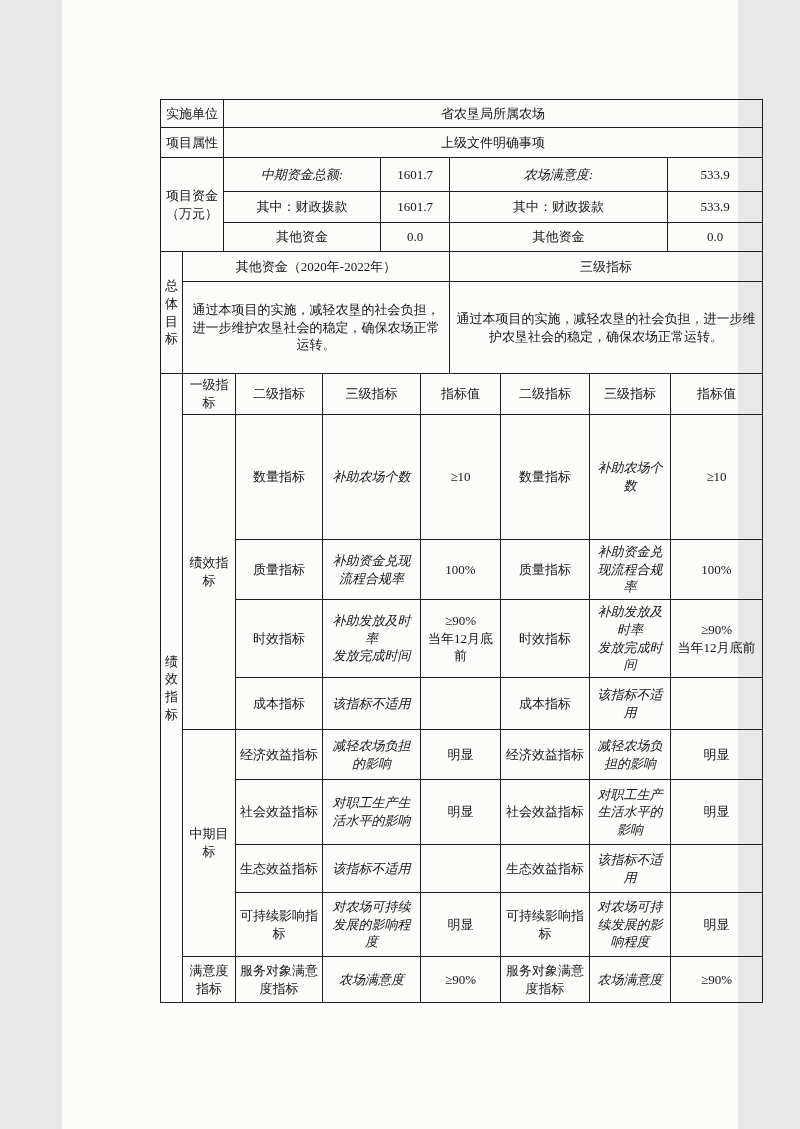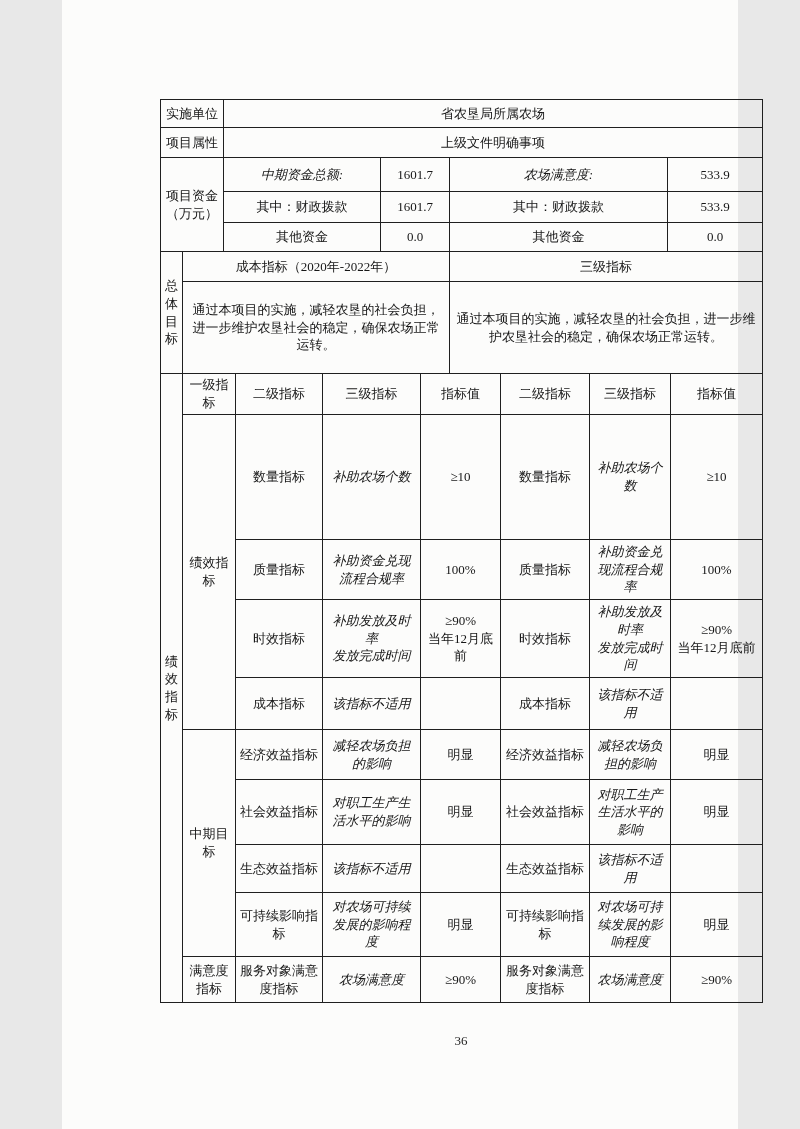--- a/index.html
+++ b/index.html
@@ -79,21 +79,21 @@
 
     <table class="doc">
       <colgroup>
         <col style="width:22px">
           <col style="width:267px">
           <col style="width:313px">
       </colgroup>
       <tbody>
         <tr style="height:30px">
           <td class="vlabel" rowspan="2">总体目标</td>
-          <td>成本指标（2020年-2022年）</td>
+          <td>其他资金（2020年-2022年）</td>
           <td>三级指标</td>
         </tr>
         <tr style="height:92px">
           <td class="goal">通过本项目的实施，减轻农垦的社会负担，进一步维护农垦社会的稳定，确保农场正常运转。</td>
           <td class="goal">通过本项目的实施，减轻农垦的社会负担，进一步维护农垦社会的稳定，确保农场正常运转。</td>
         </tr>
       </tbody>
     </table>
 
     <table class="doc">
@@ -196,15 +196,14 @@
           <td class="ba">服务对象满意度指标</td>
           <td class="tl ba pre">农场满意度</td>
           <td class="pre">≥90%</td>
           <td class="ba">服务对象满意度指标</td>
           <td class="tl ba pre">农场满意度</td>
           <td class="pre">≥90%</td>
         </tr>
       </tbody>
     </table>
 
-    <div class="pageno">36</div>
   </div>
 </div>
 
 </body></html>

